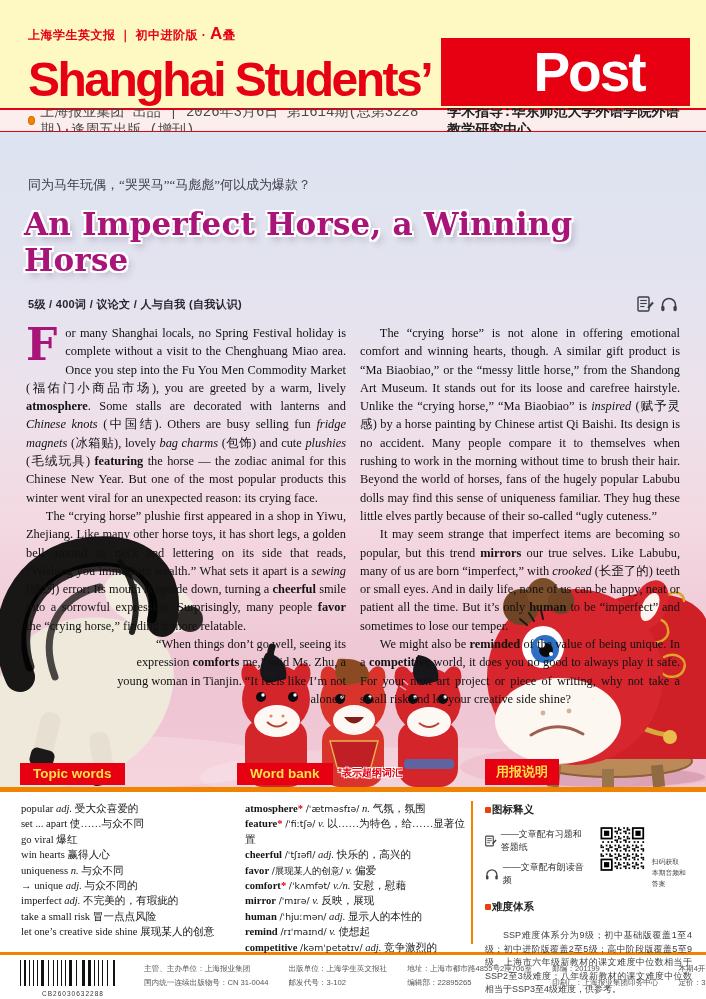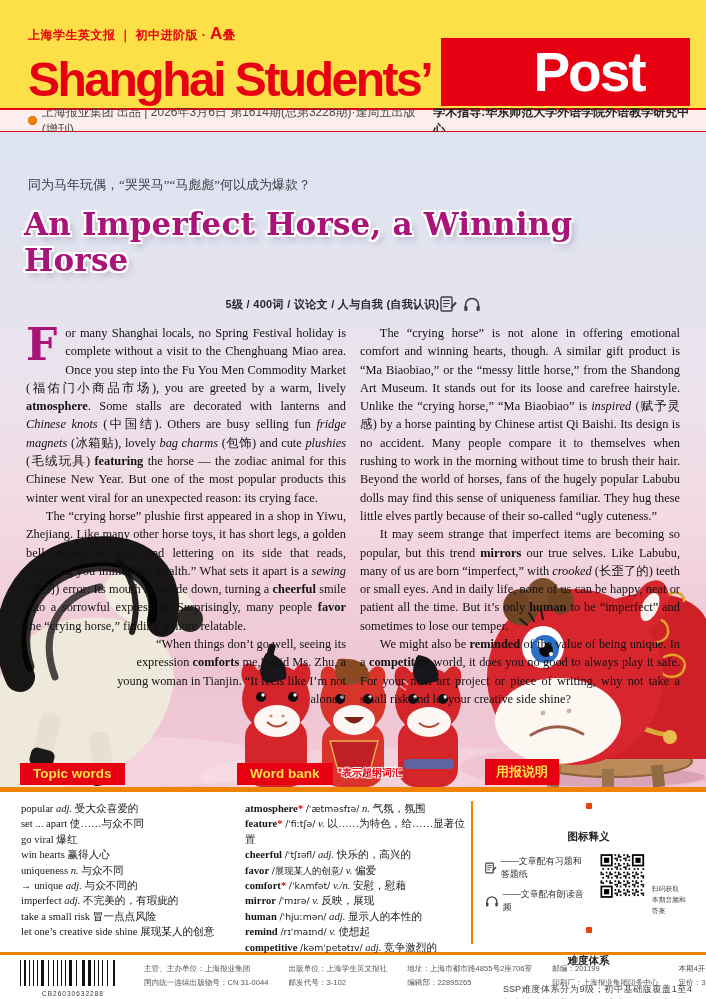--- a/index.html
+++ b/index.html
@@ -1,44 +1,44 @@
 <!DOCTYPE html>
 <html><head>
 <meta charset="utf-8">
 <style>
   html,body{margin:0;padding:0;}
   body{width:706px;height:999px;position:relative;background:#fff;overflow:hidden;
        font-family:"Liberation Sans",sans-serif;-webkit-font-smoothing:antialiased;}
   .page{width:706px;height:999px;position:relative;}
 
   
-  .header{position:relative;height:108px;background:#fde047;}
+  .header{position:relative;height:108px;background:#fef9c3;}
   .edition{position:absolute;left:28px;top:24px;color:#e60012;font-weight:700;font-size:12px;letter-spacing:.5px;}
   .edition .big{font-size:17px;}
   .mastrow{position:absolute;left:28px;right:16px;top:38px;height:68px;}
   .masttext{position:absolute;left:0;bottom:2px;color:#e60012;font-weight:700;font-size:48px;
             letter-spacing:-2.5px;line-height:1;}
   .postbox{position:absolute;right:0;top:0;width:202px;height:68px;background:#e60012;color:#fff;
            display:flex;align-items:center;justify-content:center;font-weight:700;font-size:55px;letter-spacing:-2px;padding-left:47px;}
 
   .infobar{height:24px;box-sizing:border-box;display:flex;justify-content:space-between;align-items:center;
            background:#fdeeee;border-top:2px solid #e60012;border-bottom:1px solid #e60012;
-           padding:0 16px 0 28px;font-size:12px;color:#4a4a4a;}
+           padding:0 16px 0 28px;font-size:14px;color:#4a4a4a;font-family:Liberation Mono, monospace;}
   .infoleft{display:flex;align-items:center;gap:5px;}
   .sumg-dot{width:9px;height:9px;border-radius:50%;background:#f08300;border:1.5px solid #d86a00;box-sizing:border-box;}
   .academic{font-weight:700;color:#222;}
 
   
   .main{position:relative;height:660px;box-sizing:border-box;border-bottom:5px solid #f08300;overflow:hidden;
         background:linear-gradient(180deg,#dde3f1 0%,#e3e3ef 22%,#ece2ec 40%,#f2dbe4 55%,#f5d5df 68%,#f1c9d6 100%);}
   .kicker{padding:44px 28px 0;font-family:"Liberation Serif",serif;font-size:13px;color:#3c3c46;}
   .headline{margin:12px 24px 0;font-family:"DejaVu Serif",serif;font-weight:700;font-size:31px;letter-spacing:.2px;
             color:#a81478;
             text-shadow:-2px -2px 0 #fff,2px -2px 0 #fff,-2px 2px 0 #fff,2px 2px 0 #fff,0 -2px 0 #fff,0 2px 0 #fff,-2px 0 0 #fff,2px 0 0 #fff,4px 5px 6px rgba(60,40,80,.25);}
-  .metarow{margin:18px 28px 0;display:flex;justify-content:center;align-items:center;}
+  .metarow{margin:18px 28px 0;display:flex;justify-content:space-between;align-items:center;}
   .metatext{font-size:11px;font-weight:700;color:#26262e;letter-spacing:.3px;}
   .metaicons{display:flex;gap:6px;align-items:center;}
 
   .columns{position:relative;z-index:2;display:flex;gap:14px;padding:12px 26px 0;}
   .col{flex:1;font-family:"Liberation Serif",serif;font-size:12.4px;line-height:18.3px;color:#111;text-align:justify;}
   .col p{margin:0;text-indent:1.6em;}
   .col p.first{text-indent:0;}
   .col p.p-quote{text-indent:0;text-align:right;padding-left:84px;}
   .dropcap{float:left;font-family:"DejaVu Serif",serif;font-weight:700;font-size:44px;line-height:36px;
            color:#a81478;margin:3px 8px 0 0;}
@@ -57,21 +57,21 @@
   .tw-col{width:212px;padding-left:21px;}
   .wb-col{width:226px;padding-left:12px;}
   .v-divider{width:2px;background:#f08300;margin:0 0 4px 0;}
   .usage-col{flex:1;padding:0 14px 0 12px;}
 
   .vocab{font-family:"Liberation Serif",serif;font-size:10.6px;line-height:15.4px;color:#161616;}
   .wb-row b{font-weight:700;}
   .wb-star{color:#e60012;font-weight:700;}
   .phon{font-family:"DejaVu Sans",sans-serif;font-size:9.3px;}
 
-  .usage-head{display:flex;align-items:center;gap:21px;font-size:10.5px;font-weight:700;color:#222;margin:2px 0 4px;flex-direction:column;}
+  .usage-head{display:flex;align-items:center;gap:1px;font-size:10.5px;font-weight:700;color:#222;margin:2px 0 4px;}
   .bullet{width:6px;height:6px;background:#e8420a;border-radius:1px;display:inline-block;}
   .legend-wrap{display:flex;gap:12px;}
   .legend-list{width:118px;}
   .legend-row{display:flex;align-items:center;gap:4px;font-size:9px;color:#333;margin:7px 0;}
   .qr-wrap{display:flex;align-items:flex-start;gap:4px;margin-top:-2px;}
   .qr-cap{font-size:6.8px;color:#444;line-height:1.6;margin-top:38px;white-space:pre-line;}
   .difficulty{font-size:9px;line-height:13.5px;color:#3d3d3d;text-align:justify;margin-top:15px;}
   .difficulty .indent{display:inline-block;width:18px;}
 
   

